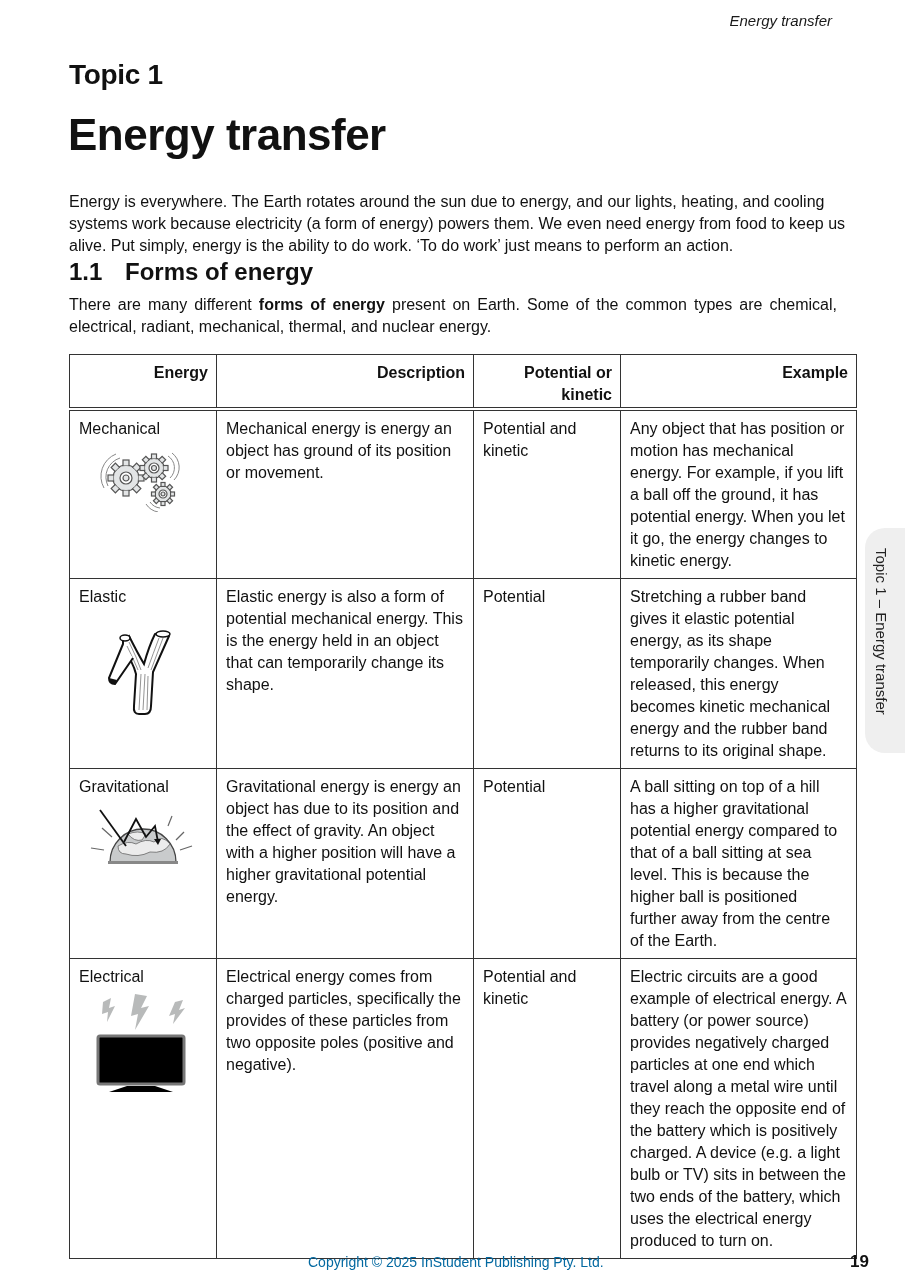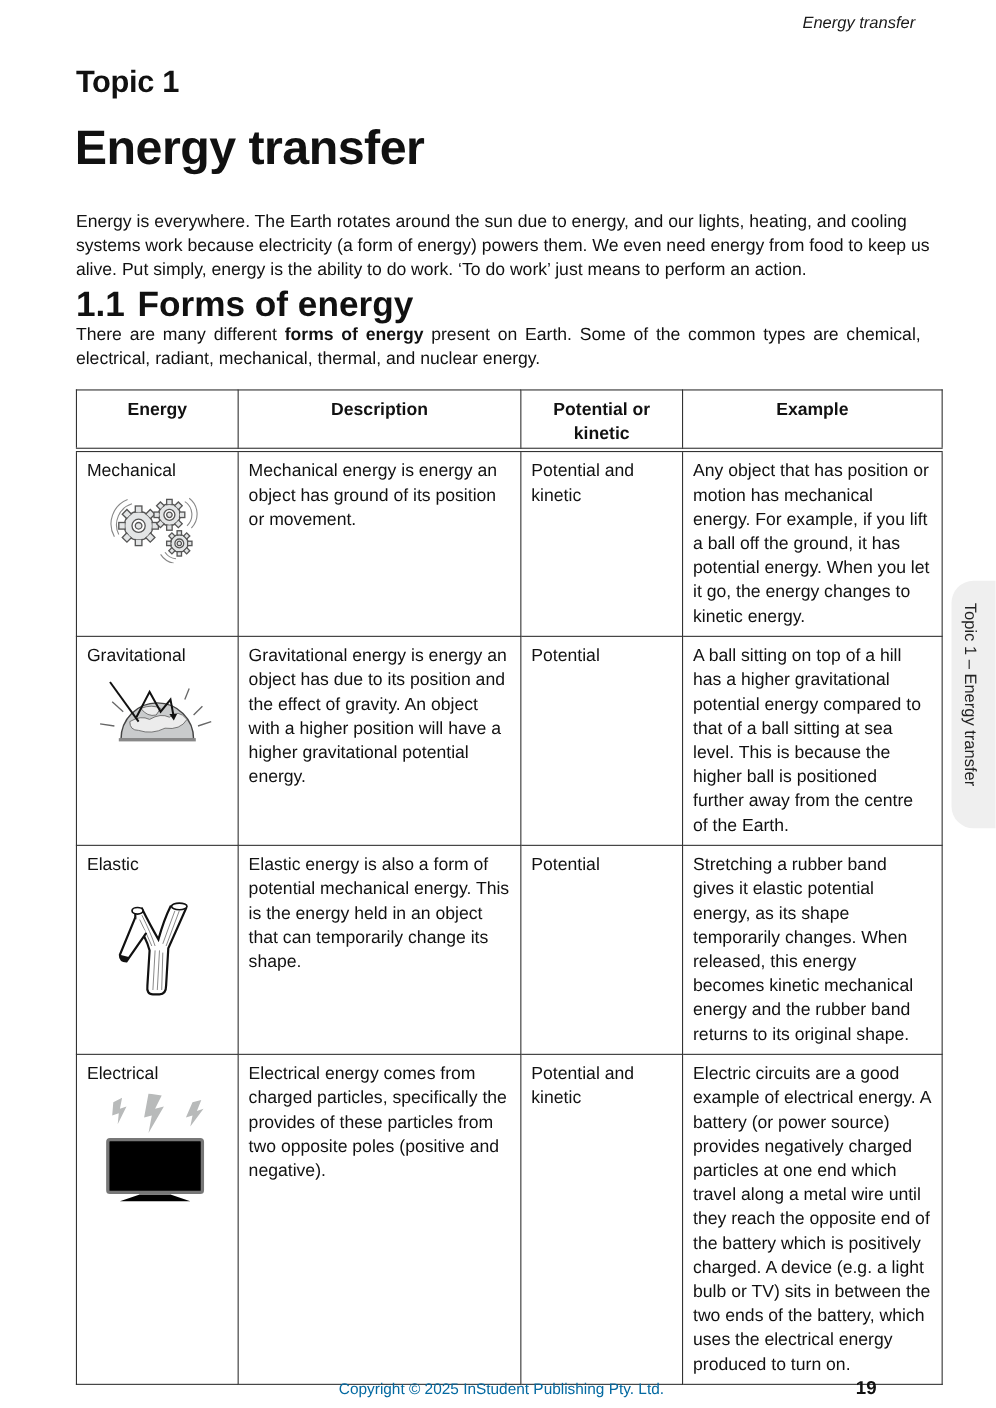--- a/index.html
+++ b/index.html
@@ -2,36 +2,36 @@
 <html><head>
 <meta charset="utf-8">
 <style>
   html, body { margin: 0; padding: 0; background: #ffffff; }
   body { width: 905px; height: 1280px; position: relative; overflow: hidden;
          font-family: "Liberation Sans", sans-serif; color: #111; }
   .running-head { position: absolute; top: 12px; right: 73px; font-size: 15px; font-style: italic; color: #1a1a1a; }
   .topic-label { position: absolute; left: 69px; top: 59px; font-size: 28px; font-weight: bold; margin: 0; letter-spacing: -0.3px; }
   .page-title { position: absolute; left: 68px; top: 110px; font-size: 44px; font-weight: bold; margin: 0; letter-spacing: -0.5px; }
   .intro { position: absolute; left: 69px; top: 191px; width: 790px; font-size: 16px; line-height: 22px; margin: 0; }
-  .section-heading { position: absolute; left: 69px; top: 258px; font-size: 32px; font-weight: bold; margin: 0; }
+  .section-heading { position: absolute; left: 69px; top: 258px; font-size: 24px; font-weight: bold; margin: 0; }
   .section-heading .num { display: inline-block; width: 56px; }
   .section-intro { position: absolute; left: 69px; top: 294px; width: 768px; font-size: 16px; line-height: 22px; margin: 0; text-align: justify; }
   table.energy { position: absolute; left: 69px; top: 354px; width: 788px; border-collapse: collapse; font-size: 16px; line-height: 22px; }
   table.energy th, table.energy td { border: 1px solid #333; vertical-align: top; }
-  table.energy th { font-weight: bold; text-align: center; height: 54px; padding: 7px 8px 0 8px; box-sizing: border-box; }
+  table.energy th { font-weight: bold; text-align: right; height: 54px; padding: 7px 8px 0 8px; box-sizing: border-box; }
   table.energy thead tr { border-bottom: 4px double #333; }
   table.energy td { padding: 7px 9px 6px 9px; }
   td.c-energy { width: 128px; text-align: left; padding-left: 4px; padding-right: 4px; }
   td.c-desc { width: 238px; }
   td.c-type { width: 128px; text-align: left; }
   .icon-box { display: flex; justify-content: center; margin-top: 6px; }
   .side-tab { position: absolute; right: 0; top: 528px; width: 40px; height: 225px; background: #efefef; border-radius: 20px 0 0 20px; }
   .side-tab span { position: absolute; left: 8px; top: 20px; writing-mode: vertical-rl; font-size: 15px; color: #222; white-space: nowrap; }
   .footer-copy { position: absolute; top: 1254px; left: 308px; font-size: 14px; color: #0369a1; }
-  .footer-page { position: absolute; top: 1252px; left: 778px; font-size: 17px; font-weight: bold; }
+  .footer-page { position: absolute; top: 1252px; left: 850px; font-size: 17px; font-weight: bold; }
 </style>
 </head>
 <body>
 
 <div class="running-head">Energy transfer</div>
 
 <h2 class="topic-label">Topic 1</h2>
 <h1 class="page-title">Energy transfer</h1>
 
 <p class="intro">Energy is everywhere.  The Earth rotates around the sun due to energy, and our lights, heating, and cooling systems work because electricity (a form of energy) powers them. We even need energy from food to keep us alive. Put simply, energy is the ability to do work. ‘To do work’ just means to perform an action.</p>
@@ -110,20 +110,46 @@
               <path d="M52,56 A14,14 0 0 0 62,62"></path>
                 <path d="M48,58 A18,18 0 0 0 60,66"></path>
             </g>
           </svg>
         </div>
       </td>
       <td class="c-desc">Mechanical energy is energy an object has ground of its position or movement.</td>
       <td class="c-type">Potential and kinetic</td>
       <td class="c-example">Any object that has position or motion has mechanical energy. For example, if you lift a ball off the ground, it has potential energy. When you let it go, the energy changes to kinetic energy.</td>
     </tr>
+    <tr style="height:152px;">
+      <td class="c-energy">
+        <div>Elastic</div>
+        <div class="icon-box">
+          <svg width="80" height="104" viewBox="0 0 80 104">
+            <path d="M36,100 Q30,100 31,92 L33,60 Q30,48 20,34 L20,26 L26,22 Q34,38 41,50 Q46,32 52,20 L60,18 L66,22 Q58,40 50,58 L48,92 Q48,100 42,100 Z" fill="#fff" stroke="#111" stroke-width="2"></path>
+            <g stroke="#666" stroke-width="0.7" fill="none">
+              <path d="M36,96 L38,60"></path>
+                <path d="M40,96 L42,60"></path>
+                <path d="M44,96 L45,62"></path>
+              <path d="M26,28 Q34,44 38,56"></path>
+                <path d="M24,32 Q30,44 35,56"></path>
+              <path d="M56,24 Q50,40 45,54"></path>
+                <path d="M60,24 Q54,40 48,56"></path>
+            </g>
+            <ellipse cx="22" cy="24" rx="5" ry="3" fill="#fff" stroke="#111" stroke-width="1.5"></ellipse>
+            <ellipse cx="60" cy="20" rx="7" ry="3" fill="#fff" stroke="#111" stroke-width="1.5"></ellipse>
+            <path d="M20,30 L6,64 Q6,70 12,70 L30,44" fill="#fff" stroke="#111" stroke-width="2"></path>
+            <path d="M6,64 Q6,70 12,70 L14,66 Z" fill="#111"></path>
+          </svg>
+        </div>
+      </td>
+      <td class="c-desc">Elastic energy is also a form of potential mechanical energy. This is the energy held in an object that can temporarily change its shape.</td>
+      <td class="c-type">Potential</td>
+      <td class="c-example">Stretching a rubber band gives it elastic potential energy, as its shape temporarily changes.  When released, this energy becomes kinetic mechanical energy and the rubber band returns to its original shape.</td>
+    </tr>
     <tr style="height:165px;">
       <td class="c-energy">
         <div>Gravitational</div>
         <div class="icon-box">
           <svg width="110" height="62" viewBox="0 0 110 62">
             <path d="M22,58 A33,33 0 0 1 88,58 Z" fill="#c9cbcc" stroke="#444" stroke-width="1.3"></path>
             <path d="M30,42 Q40,36 48,40 Q58,34 66,38 Q74,30 82,40 Q76,50 62,48 Q50,54 38,50 Q30,50 30,42 Z" fill="#ececec" stroke="#666" stroke-width="0.8"></path>
             <path d="M40,30 Q50,26 58,30 L54,36 Q46,38 40,30 Z" fill="#ececec" stroke="#666" stroke-width="0.8"></path>
             <rect x="20" y="57" width="70" height="3" fill="#888"></rect>
             <polyline points="12,6 38,42" fill="none" stroke="#111" stroke-width="1.8"></polyline>
@@ -136,46 +162,20 @@
                 <line x1="96" y1="28" x2="88" y2="36"></line>
                 <line x1="104" y1="42" x2="92" y2="46"></line>
             </g>
           </svg>
         </div>
       </td>
       <td class="c-desc">Gravitational energy is energy an object has due to its position and the effect of gravity.  An object with a higher position will have a higher gravitational potential energy.</td>
       <td class="c-type">Potential</td>
       <td class="c-example">A ball sitting on top of a hill has a higher gravitational potential energy compared to that of a ball sitting at sea level. This is because the higher ball is positioned further away from the centre of the Earth.</td>
     </tr>
-    <tr style="height:152px;">
-      <td class="c-energy">
-        <div>Elastic</div>
-        <div class="icon-box">
-          <svg width="80" height="104" viewBox="0 0 80 104">
-            <path d="M36,100 Q30,100 31,92 L33,60 Q30,48 20,34 L20,26 L26,22 Q34,38 41,50 Q46,32 52,20 L60,18 L66,22 Q58,40 50,58 L48,92 Q48,100 42,100 Z" fill="#fff" stroke="#111" stroke-width="2"></path>
-            <g stroke="#666" stroke-width="0.7" fill="none">
-              <path d="M36,96 L38,60"></path>
-                <path d="M40,96 L42,60"></path>
-                <path d="M44,96 L45,62"></path>
-              <path d="M26,28 Q34,44 38,56"></path>
-                <path d="M24,32 Q30,44 35,56"></path>
-              <path d="M56,24 Q50,40 45,54"></path>
-                <path d="M60,24 Q54,40 48,56"></path>
-            </g>
-            <ellipse cx="22" cy="24" rx="5" ry="3" fill="#fff" stroke="#111" stroke-width="1.5"></ellipse>
-            <ellipse cx="60" cy="20" rx="7" ry="3" fill="#fff" stroke="#111" stroke-width="1.5"></ellipse>
-            <path d="M20,30 L6,64 Q6,70 12,70 L30,44" fill="#fff" stroke="#111" stroke-width="2"></path>
-            <path d="M6,64 Q6,70 12,70 L14,66 Z" fill="#111"></path>
-          </svg>
-        </div>
-      </td>
-      <td class="c-desc">Elastic energy is also a form of potential mechanical energy. This is the energy held in an object that can temporarily change its shape.</td>
-      <td class="c-type">Potential</td>
-      <td class="c-example">Stretching a rubber band gives it elastic potential energy, as its shape temporarily changes.  When released, this energy becomes kinetic mechanical energy and the rubber band returns to its original shape.</td>
-    </tr>
     <tr style="height:253px;">
       <td class="c-energy">
         <div>Electrical</div>
         <div class="icon-box">
           <svg width="96" height="100" viewBox="0 0 96 100">
             <g fill="#b8baba">
               <path d="M8,8 L16,4 L14,14 L20,12 L12,28 L13,18 L7,20 Z"></path>
               <path d="M40,0 L52,2 L46,14 L54,12 L40,36 L43,20 L36,22 Z"></path>
               <path d="M80,8 L88,6 L84,16 L90,14 L78,30 L80,20 L74,22 Z"></path>
             </g>

